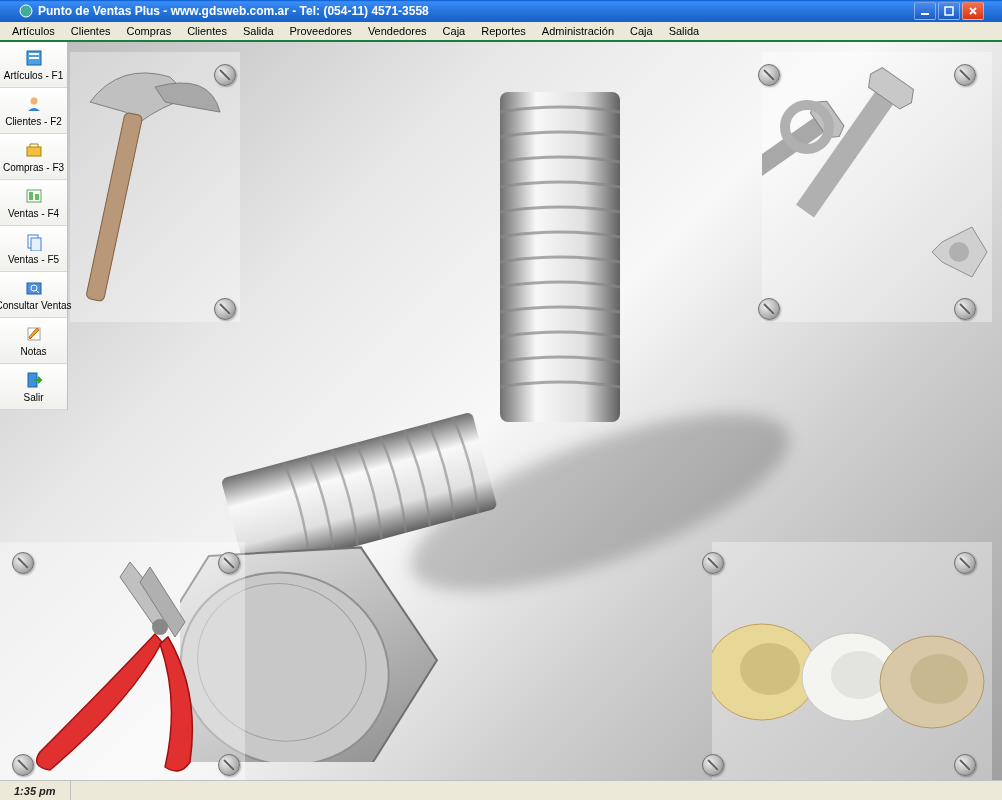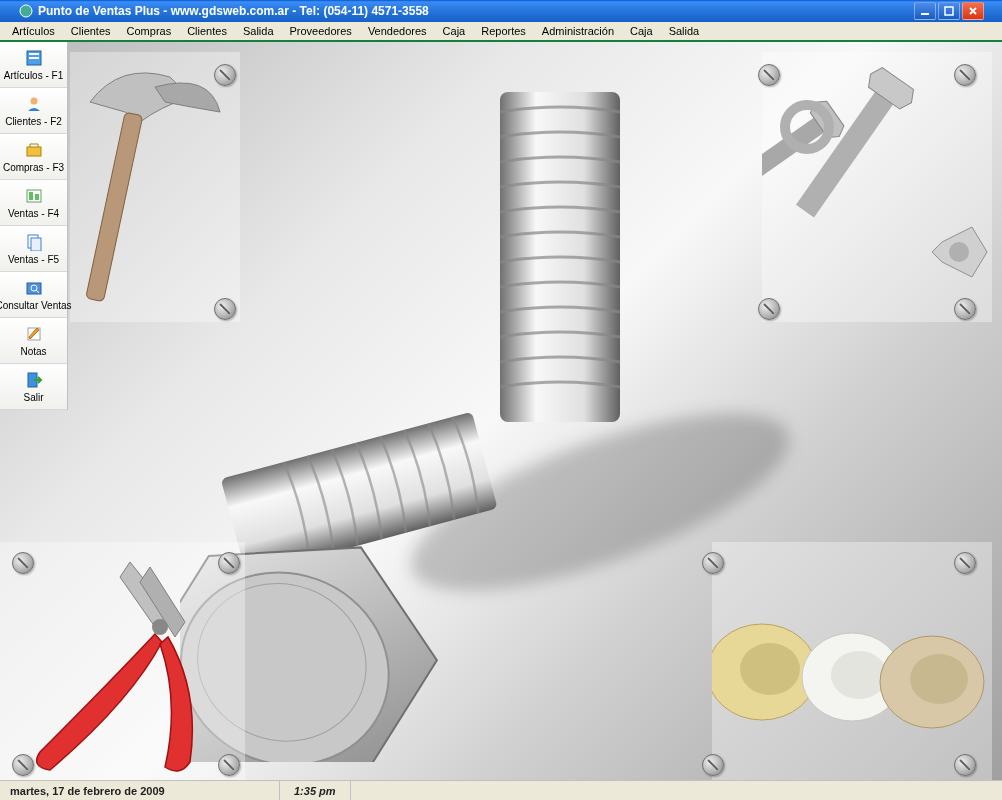--- a/index.html
+++ b/index.html
@@ -285,15 +285,14 @@
             <path d="M9 9 L16 9 M13 6 L16 9 L13 12" fill="none" stroke="#30a030" stroke-width="2"></path>
           </svg>
         </span>
       <span class="tb-label">Salir</span>
     </div>
   </div>
 
 </div>
 
 <div class="statusbar">
-  <div class="sb-cell sb-date">martes, 17 de febrero de 2009</div>
   <div class="sb-cell sb-time">1:35 pm</div>
 </div>
 
 </body></html>

